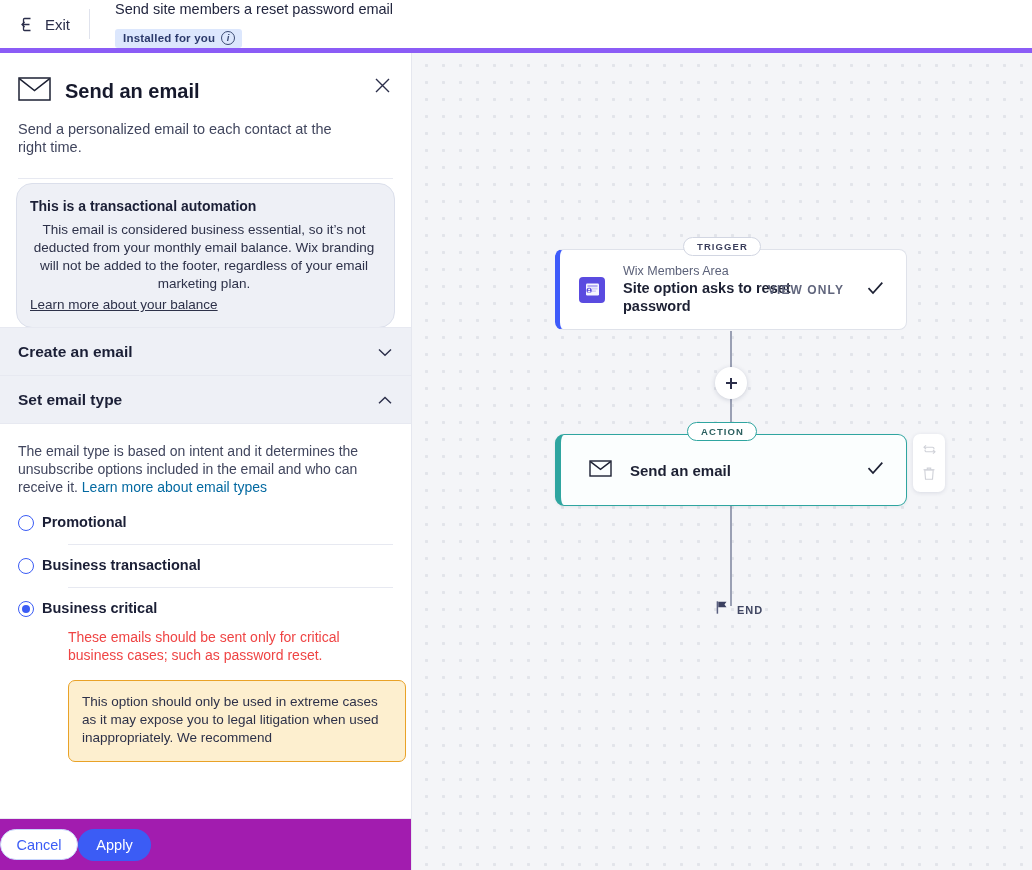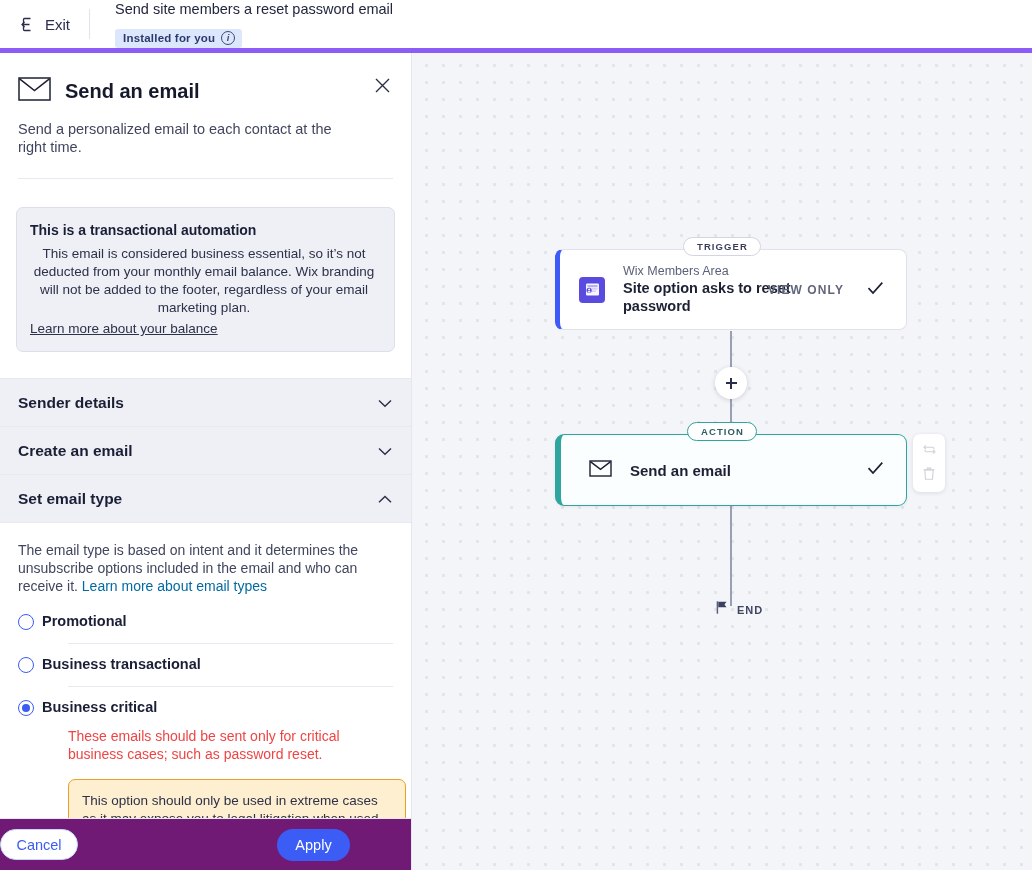--- a/index.html
+++ b/index.html
@@ -144,22 +144,22 @@
     margin-top: 14px; font-size: 14.5px; color: #41465e; line-height: 18px;
     width: 330px;
   }
   #close-btn {
     position: absolute; right: 19px; top: 22px; cursor: pointer;
     width: 20px; height: 20px; display: flex; align-items: center; justify-content: center;
   }
   #head-divider { margin-top: 22px; height: 1px; background: #e7e9f1; }
 
   #notice-box {
-    margin: 28px 16px 0 16px; padding: 14px 16px 14px 13px;
-    background: #eef0f6; border: 1px solid #dbdfeb; border-radius: 7px;
+    margin: 4px 16px 0 16px; padding: 14px 16px 14px 13px;
+    background: #eef0f6; border: 1px solid #dbdfeb; border-radius: 16px;
   }
   #notice-title { font-size: 14px; font-weight: bold; color: #1b1f36; }
   #notice-body { margin-top: 7px; font-size: 13.5px; color: #2d3149; line-height: 18px; text-align: center; }
   #notice-link {
     display: inline-block; margin-top: 4px; font-size: 13.5px;
     color: #2d3149; text-decoration: underline; cursor: pointer;
   }
 
   .accordion {
     height: 49px; border-top: 1px solid #e7e9f1; border-bottom: 1px solid #e7e9f1;
@@ -197,22 +197,22 @@
   }
   #warn-box {
     margin-left: 50px; margin-top: 16px; width: 338px;
     background: #fdefcf; border: 1px solid #e9a227; border-radius: 7px;
     padding: 12px 14px 14px 13px;
     font-size: 13.5px; color: #2d3149; line-height: 18px;
   }
 
   #panel-footer {
     position: absolute; left: 0; bottom: 0; width: 412px; height: 52px;
-    background: #701a75; border-top: 1px solid #e7e9f1;
-    display: flex; align-items: center; justify-content: space-between;
+    background: #a21caf; border-top: 1px solid #e7e9f1;
+    display: flex; align-items: center; justify-content: flex-start;
     padding-right: 62px;
   }
   .btn {
     border-radius: 16px; font-size: 14.5px; cursor: pointer;
     display: flex; align-items: center; justify-content: center;
   }
   #cancel-btn {
     width: 78px; height: 31px; border: 1px solid #c8d6fb;
     color: #3b5cf5; background: #fff;
   }
@@ -342,28 +342,20 @@
     <div id="panel-desc">Send a personalized email to each contact at the right time.</div>
     <div id="head-divider"></div>
   </div>
 
   <div id="notice-box">
     <div id="notice-title">This is a transactional automation</div>
     <div id="notice-body">This email is considered business essential, so it’s not deducted from your monthly email balance. Wix branding will not be added to the footer, regardless of your email marketing plan.</div>
     <a id="notice-link">Learn more about your balance</a>
   </div>
 
-  <div class="accordion" id="acc-sender">
-    <span class="acc-label">Sender details</span>
-    <span class="chev">
-      <svg width="14" height="9" viewBox="0 0 14 9" fill="none">
-          <path d="M1 1.4 7 7.2l6-5.8" stroke="#2b2e4a" stroke-width="1.4"></path>
-        </svg>
-    </span>
-  </div>
 
   <div class="accordion" id="acc-create">
     <span class="acc-label">Create an email</span>
     <span class="chev">
       <svg width="14" height="9" viewBox="0 0 14 9" fill="none">
           <path d="M1 1.4 7 7.2l6-5.8" stroke="#2b2e4a" stroke-width="1.4"></path>
         </svg>
     </span>
   </div>
 

